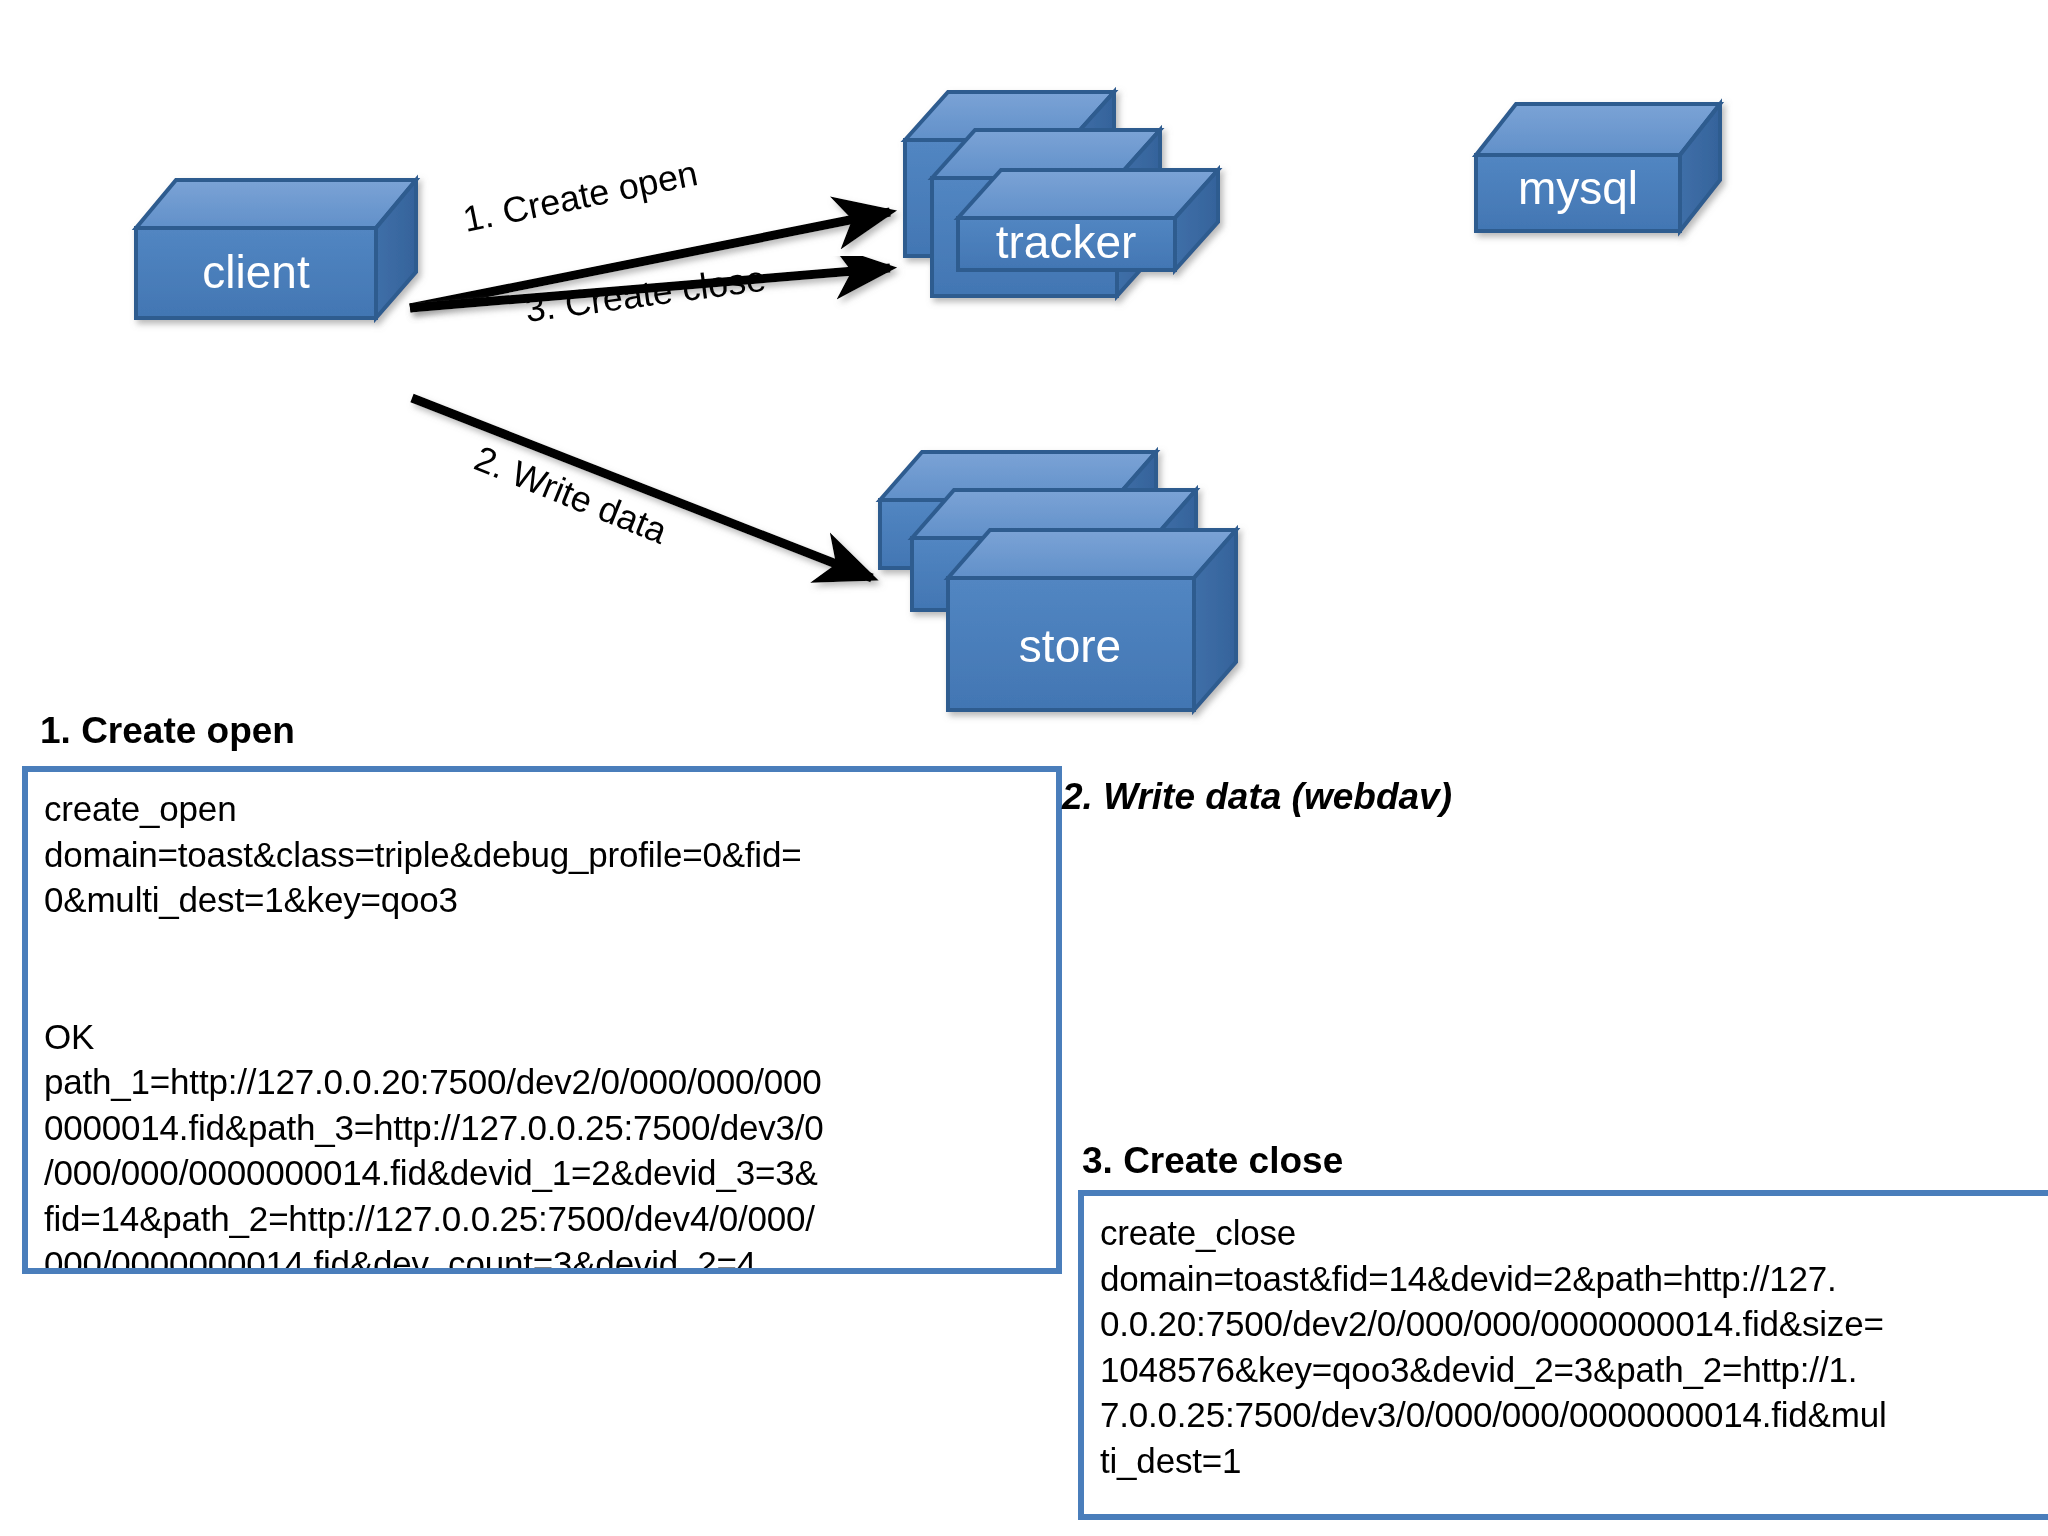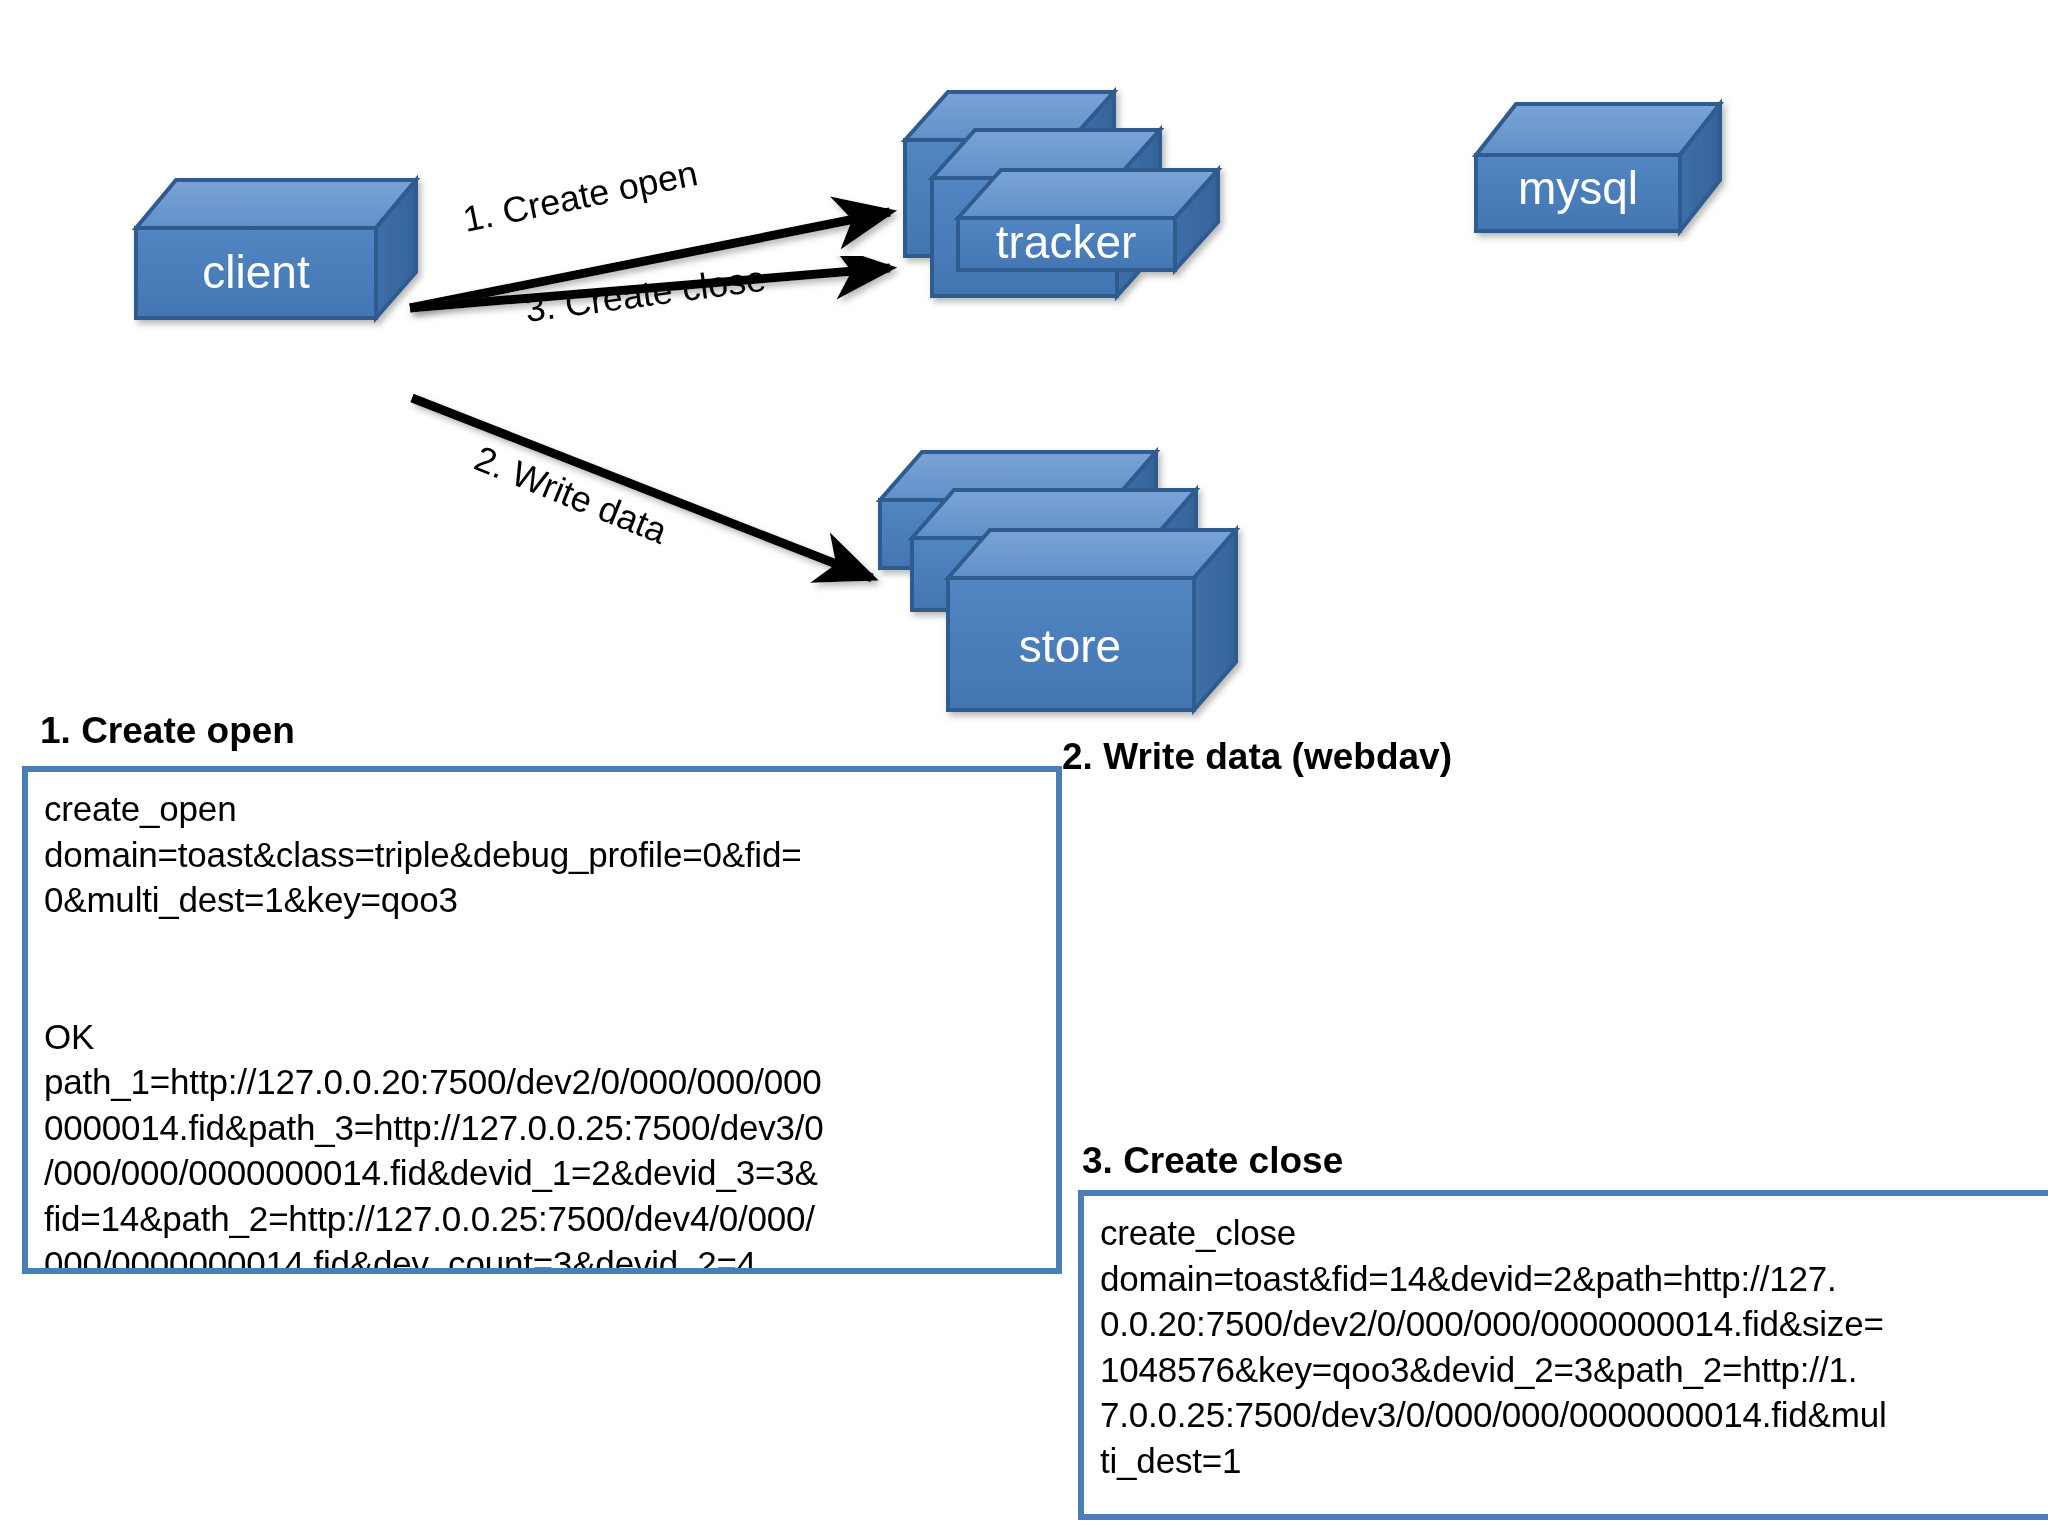--- a/index.html
+++ b/index.html
@@ -71,21 +71,21 @@
     font-size: 37px;
     color: #000000;
     white-space: nowrap;
   }
 
   #box1 { left: 22px;   top: 766px;  width: 1040px; height: 508px; z-index: 2;}
   #box2 { left: 1018px; top: 812px;  width: 1016px; height: 308px; z-index: 3;}
   #box3 { left: 1078px; top: 1190px; width: 1010px; height: 330px; z-index: 4;}
 
   #h1 { left: 40px;   top: 710px; }
-  #h2 { left: 1062px; top: 736px; z-index: 5;}
+  #h2 { left: 1062px; top: 776px; z-index: 5; font-style: italic;}
   #h3 { left: 1082px; top: 1140px; z-index: 5;}
 </style>
 </head>
 <body>
 
 <div id="stage">
 
   <svg id="diagram" viewBox="0 0 2048 760">
     <defs>
       <linearGradient id="gFront" x1="0" y1="0" x2="0" y2="1">

